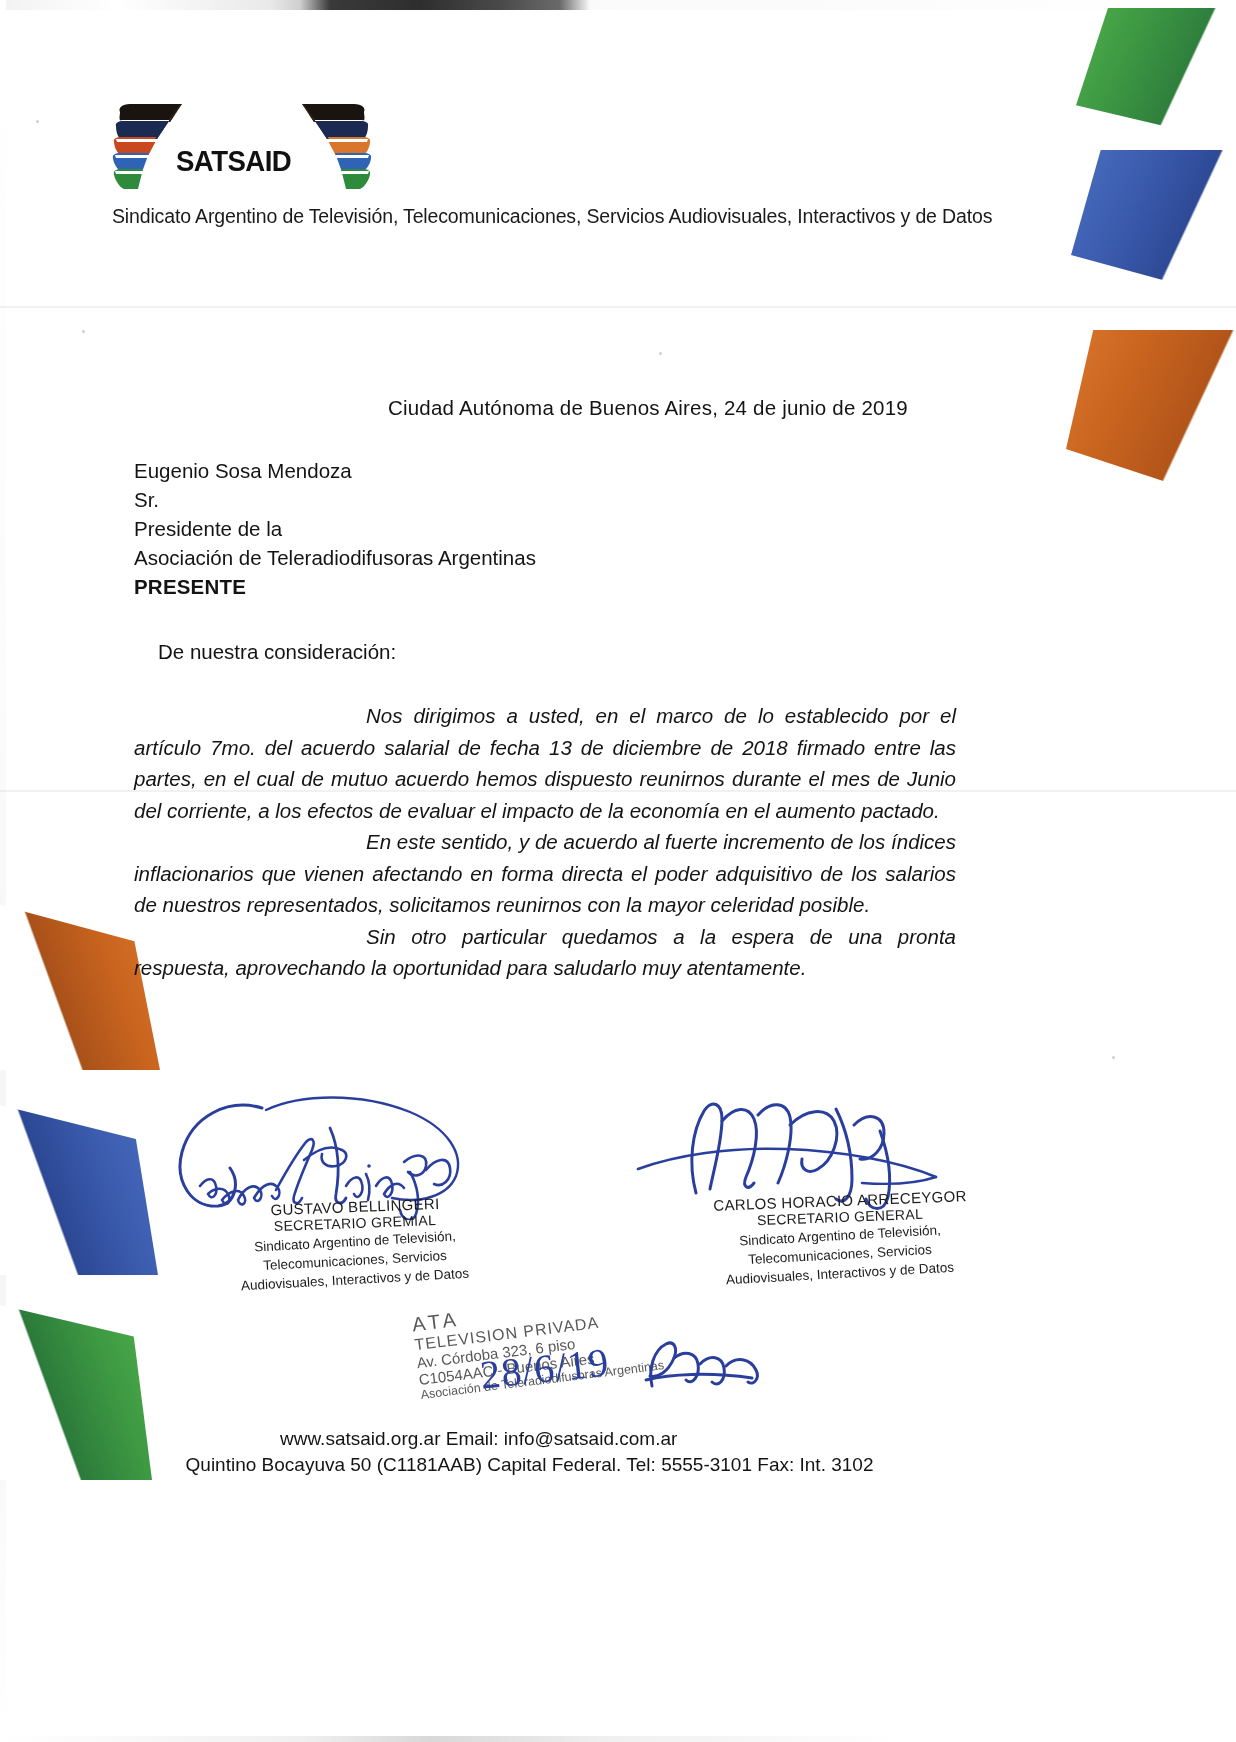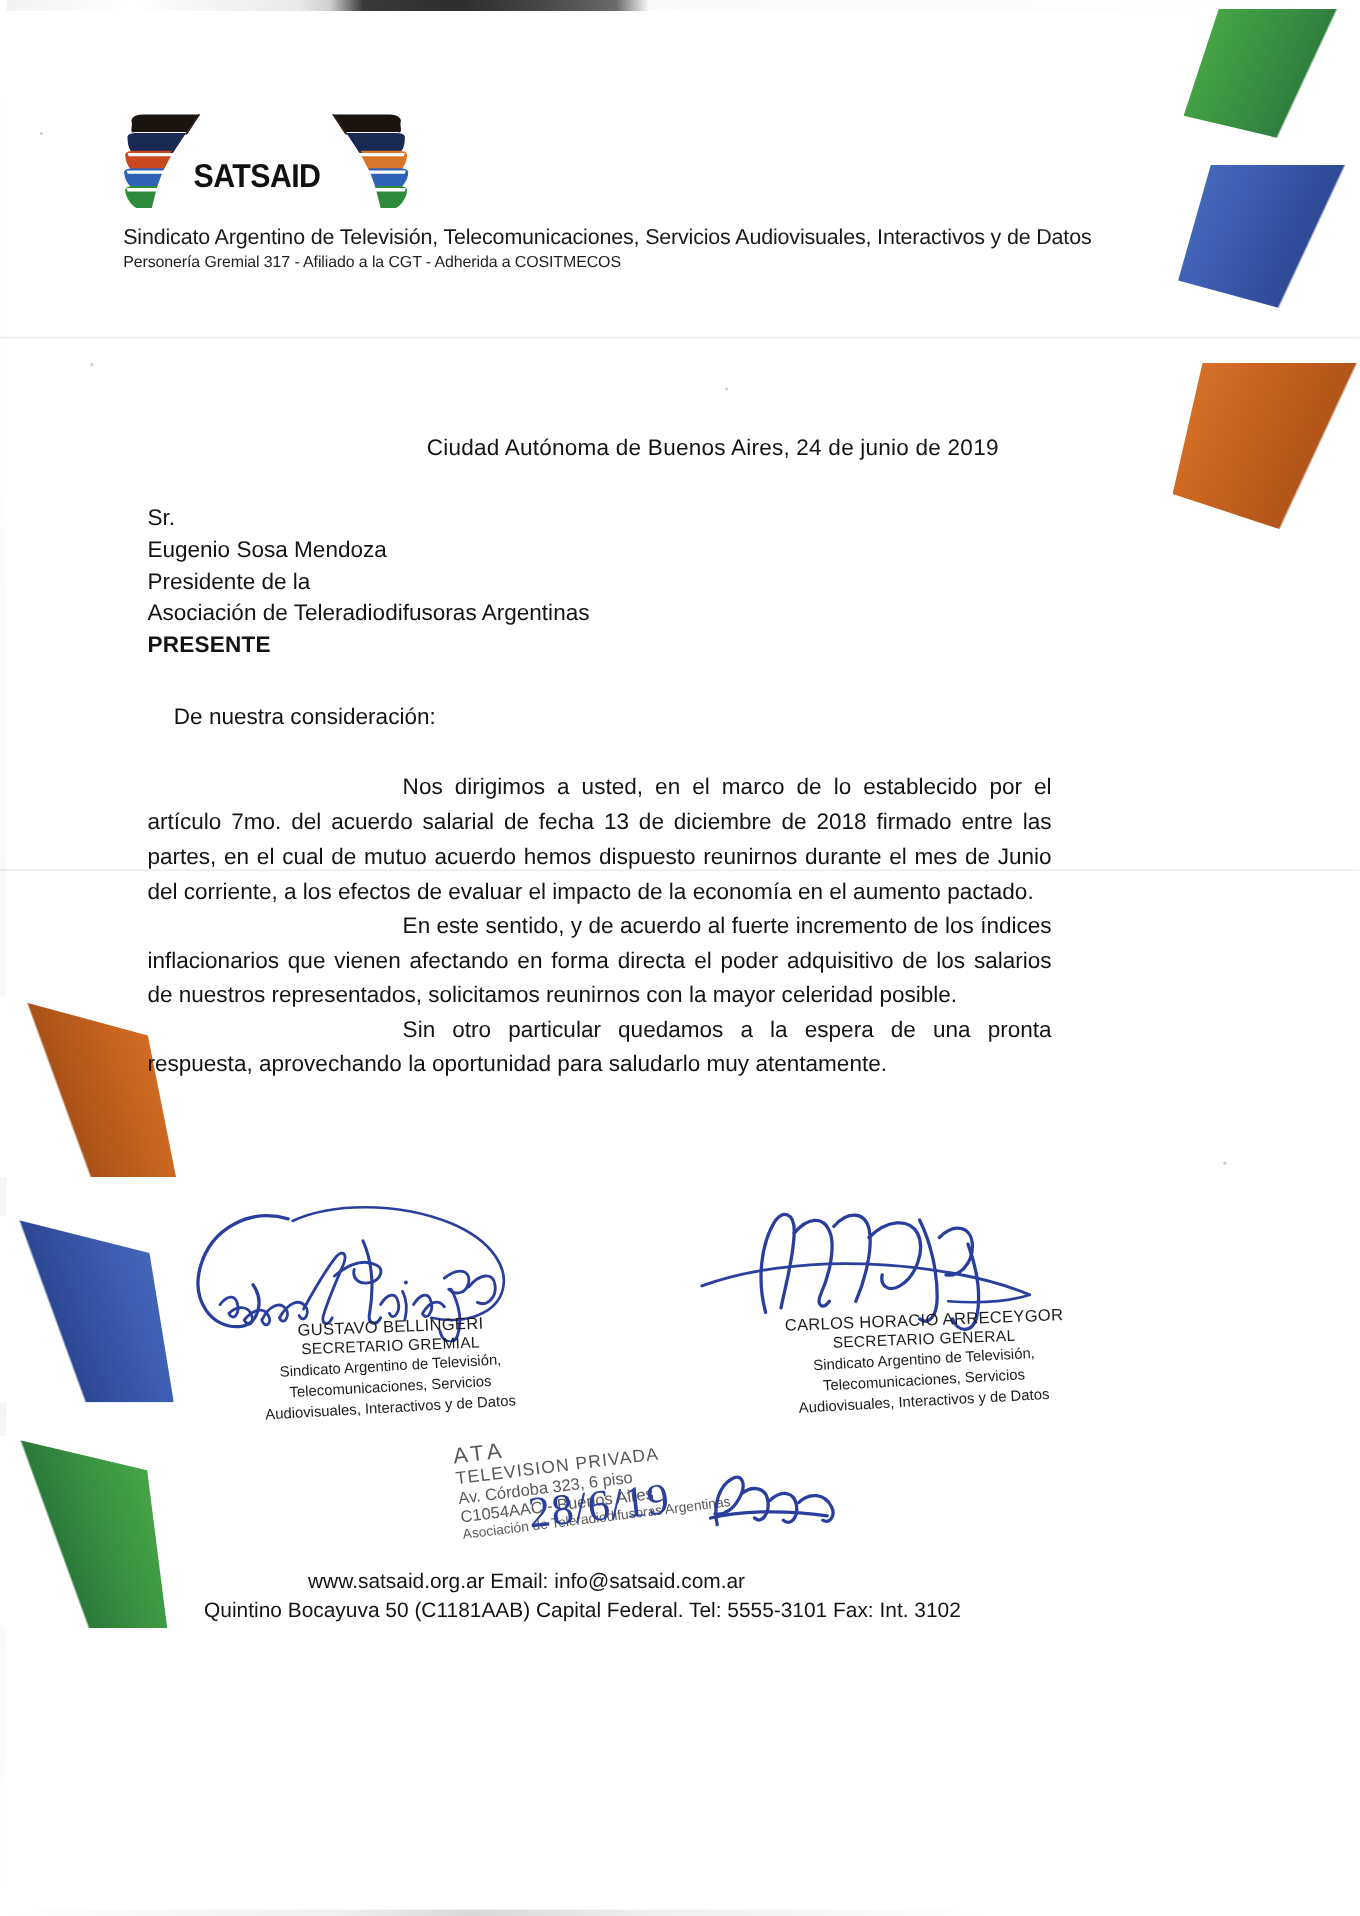--- a/index.html
+++ b/index.html
@@ -164,20 +164,21 @@
     top: 700px; left: 134px;
     width: 822px;
     font-size: 20.5px;
     color: #141414;
     line-height: 31.5px;
     text-align: justify;
   }
   .body-text p {
     margin: 0 0 0 0;
     text-indent: 0;
+    font-style: italic;
   }
   .body-text p.ind { text-indent: 232px; }
   .body-text p + p { margin-top: 0px; }
 
   
   .sig-block { position: absolute; }
   .sig-left { top: 1090px; left: 170px; width: 420px; }
   .sig-right { top: 1085px; left: 630px; width: 420px; }
 
   .sig-svg { display: block; }
@@ -316,27 +317,26 @@
         <path d="M3,59 L37,59 L36,62 L4,62 Z" fill="#ffffff"></path>
         <path d="M3,75 L31,75 L30,78 L4,78 Z" fill="#ffffff"></path>
         <path d="M70,8 L58,26 L56,26 L68,8 Z" fill="#2b1f18"></path>
         <path d="M57,25 L45,43 L43,43 L55,25 Z" fill="#1b2a52"></path>
       </g>
     </svg>
     <span class="logo-text">SATSAID</span>
   </div>
 
   <div class="hdr-title">Sindicato Argentino de Televisión, Telecomunicaciones, Servicios Audiovisuales, Interactivos y de Datos</div>
-  <div class="hdr-sub">Personería Gremial 317 - Afiliado a la CGT - Adherida a COSITMECOS</div>
 
   <div class="date-line">Ciudad Autónoma de Buenos Aires,  24  de junio  de 2019</div>
 
   <div class="recipient">
+    <div>Eugenio Sosa Mendoza</div>
     <div>Sr.</div>
-    <div>Eugenio Sosa Mendoza</div>
     <div>Presidente de la</div>
     <div>Asociación de Teleradiodifusoras Argentinas</div>
     <div class="present">PRESENTE</div>
   </div>
 
   <div class="salutation">De nuestra consideración:</div>
 
   <div class="body-text">
     <p class="ind">Nos dirigimos a usted, en el marco de lo establecido por el artículo 7mo.  del acuerdo salarial de fecha 13 de diciembre de 2018 firmado entre las partes, en el cual de mutuo acuerdo hemos dispuesto reunirnos durante el mes de Junio  del corriente, a los efectos de evaluar el impacto de la economía en el aumento pactado.</p>
     <p class="ind">En este sentido, y de acuerdo al fuerte incremento de los índices  inflacionarios que vienen afectando en forma directa el poder adquisitivo de los salarios de nuestros representados, solicitamos reunirnos con la mayor celeridad posible.</p>

